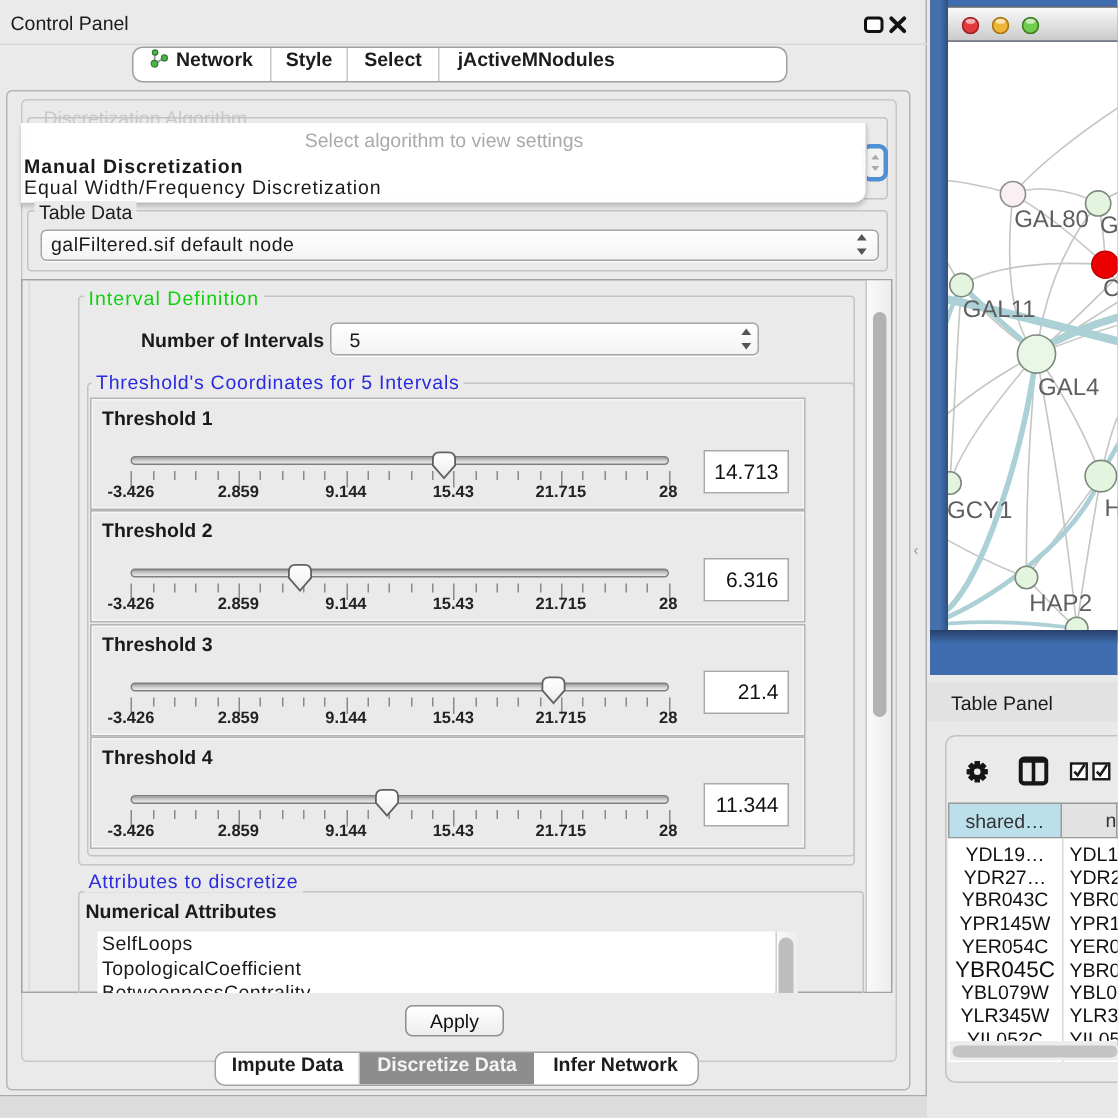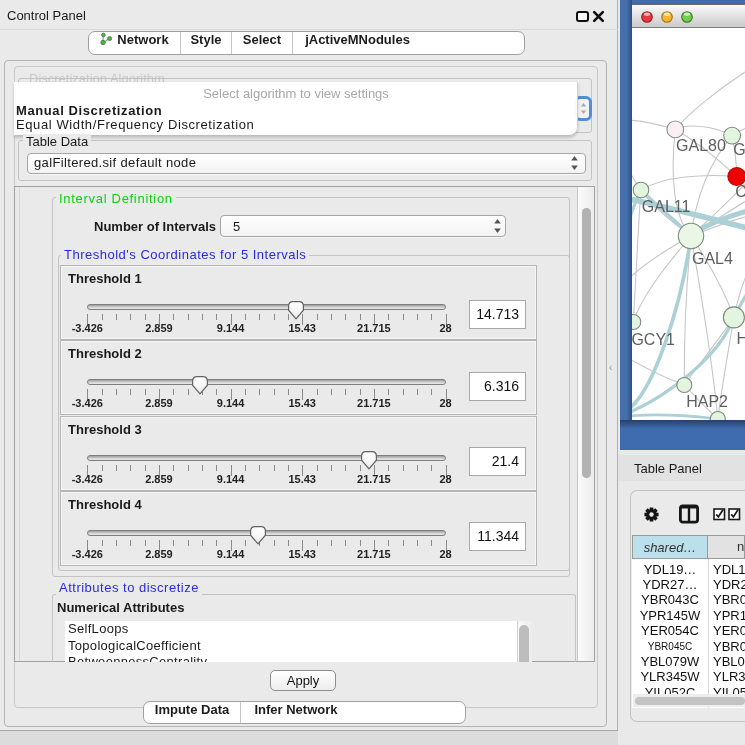--- a/index.html
+++ b/index.html
@@ -263,20 +263,21 @@
 <div class="ab t13 b" style="left:57px;top:600px;">Numerical Attributes</div>
 <div class="ab" style="left:65px;top:621px;width:452px;height:41px;background:#fff;"></div>
 <div class="ab" style="left:517px;top:621px;width:15px;height:41px;background:linear-gradient(90deg,#fafafa,#ececec);border-left:1px solid #d0d0d0;"></div>
 <div class="ab" style="left:519px;top:625px;width:10px;height:37px;background:#bdbdbd;border-radius:5px 5px 0 0;"></div>
 <div class="ab t13" style="left:68px;top:621px;letter-spacing:0.3px;">SelfLoops</div>
 <div class="ab t13" style="left:68px;top:638px;letter-spacing:0.3px;">TopologicalCoefficient</div>
 <div class="ab t13" style="left:68px;top:654px;height:8px;overflow:hidden;letter-spacing:0.3px;">BetweennessCentrality</div>
 <div class="ab" style="left:270px;top:670px;width:66px;height:21px;background:linear-gradient(#ffffff,#ededed);border:1px solid #8f8f8f;border-radius:5px;font-size:13px;color:#111;display:flex;align-items:center;justify-content:center;">Apply</div>
 <div class="ab" style="left:143px;top:701px;width:323px;height:23px;background:#fff;border:1px solid #a1a1a1;border-radius:7px;overflow:hidden;display:flex;">
 <div class="seg" style="width:97px;">Impute Data</div>
+<div class="seg sel" style="width:116px;">Discretize Data</div>
 <div class="seg" style="width:110px;">Infer Network</div>
 </div>
 <div class="ab" style="left:609px;top:362px;width:7px;height:11px;color:#9a9a9a;font-size:10px;line-height:11px;">‹</div>
 <div class="ab" style="left:620px;top:0;width:125px;height:450px;background:#3e6cae;"></div>
 <div class="ab" style="left:620px;top:0;width:12px;height:429px;background:linear-gradient(90deg,#466fa8 0%,#4370ae 55%,#2f4f7e 100%);"></div>
 <div class="ab" style="left:632px;top:4px;width:113px;height:24px;background:linear-gradient(#fafafa,#cacaca);border-bottom:1px solid #7d7d7d;border-top:1px solid #666;"></div>
 <svg class="ab" style="left:641.3px;top:10.7px;" width="12" height="12" viewBox="0 0 12 12">
     <circle cx="6" cy="6" r="5.3" fill="#e23a3e" stroke="#9e2125" stroke-width="1.1"></circle>
     <ellipse cx="6" cy="3.2" rx="3.2" ry="1.7" fill="rgba(255,255,255,0.6)"></ellipse>
   </svg>
@@ -356,35 +357,35 @@
 <path d="M2 3.4 H18" stroke="#161616" stroke-width="2.2"></path>
   </svg>
 <svg class="ab" style="left:713px;top:508px;" width="13" height="13" viewBox="0 0 13 13">
     <rect x="1" y="1" width="10.5" height="10.5" fill="#fff" stroke="#1a1a1a" stroke-width="1.6"></rect>
     <path d="M3.2 6.4 L5.4 8.8 L10 1.8" fill="none" stroke="#1a1a1a" stroke-width="1.7"></path>
   </svg>
 <svg class="ab" style="left:728px;top:508px;" width="13" height="13" viewBox="0 0 13 13">
     <rect x="1" y="1" width="10.5" height="10.5" fill="#fff" stroke="#1a1a1a" stroke-width="1.6"></rect>
     <path d="M3.2 6.4 L5.4 8.8 L10 1.8" fill="none" stroke="#1a1a1a" stroke-width="1.7"></path>
   </svg>
-<div class="ab" style="left:632px;top:535px;width:76px;height:24px;background:#bcdfec;border:1px solid #9a9a9a;font-size:13px;color:#333;display:flex;align-items:center;justify-content:center;font-style:italic;">shared…</div>
+<div class="ab" style="left:632px;top:535px;width:76px;height:24px;background:#bcdfec;border:1px solid #9a9a9a;font-size:13px;color:#333;display:flex;align-items:center;justify-content:center;">shared…</div>
 <div class="ab" style="left:708px;top:535px;width:37px;height:24px;background:#e2e2e2;border:1px solid #9a9a9a;border-left:none;font-size:13px;color:#333;padding-left:29px;line-height:22px;overflow:hidden;">na</div>
 <div class="ab" style="left:632px;top:559px;width:113px;height:149px;background:#fff;"></div>
 <div class="ab" style="left:708px;top:559px;width:1px;height:149px;background:#d8d8d8;"></div>
 <div class="ab" style="left:632px;top:561.5px;width:76px;height:15.4px;font-size:13px;color:#111;text-align:center;line-height:15.4px;overflow:hidden;">YDL19…</div>
 <div class="ab" style="left:713px;top:561.5px;width:32px;height:15.4px;font-size:13px;color:#111;line-height:15.4px;overflow:hidden;white-space:nowrap;">YDL19</div>
 <div class="ab" style="left:632px;top:576.9px;width:76px;height:15.4px;font-size:13px;color:#111;text-align:center;line-height:15.4px;overflow:hidden;">YDR27…</div>
 <div class="ab" style="left:713px;top:576.9px;width:32px;height:15.4px;font-size:13px;color:#111;line-height:15.4px;overflow:hidden;white-space:nowrap;">YDR27</div>
 <div class="ab" style="left:632px;top:592.3px;width:76px;height:15.4px;font-size:13px;color:#111;text-align:center;line-height:15.4px;overflow:hidden;">YBR043C</div>
 <div class="ab" style="left:713px;top:592.3px;width:32px;height:15.4px;font-size:13px;color:#111;line-height:15.4px;overflow:hidden;white-space:nowrap;">YBR04</div>
 <div class="ab" style="left:632px;top:607.7px;width:76px;height:15.4px;font-size:13px;color:#111;text-align:center;line-height:15.4px;overflow:hidden;">YPR145W</div>
 <div class="ab" style="left:713px;top:607.7px;width:32px;height:15.4px;font-size:13px;color:#111;line-height:15.4px;overflow:hidden;white-space:nowrap;">YPR14</div>
 <div class="ab" style="left:632px;top:623.1px;width:76px;height:15.4px;font-size:13px;color:#111;text-align:center;line-height:15.4px;overflow:hidden;">YER054C</div>
 <div class="ab" style="left:713px;top:623.1px;width:32px;height:15.4px;font-size:13px;color:#111;line-height:15.4px;overflow:hidden;white-space:nowrap;">YER05</div>
-<div class="ab" style="left:632px;top:638.5px;width:76px;height:15.4px;font-size:10px;color:#111;text-align:center;line-height:15.4px;overflow:hidden;">YBR045C</div>
+<div class="ab" style="left:632px;top:638.5px;width:76px;height:15.4px;font-size:15px;color:#111;text-align:center;line-height:15.4px;overflow:hidden;">YBR045C</div>
 <div class="ab" style="left:713px;top:638.5px;width:32px;height:15.4px;font-size:13px;color:#111;line-height:15.4px;overflow:hidden;white-space:nowrap;">YBR04</div>
 <div class="ab" style="left:632px;top:653.9px;width:76px;height:15.4px;font-size:13px;color:#111;text-align:center;line-height:15.4px;overflow:hidden;">YBL079W</div>
 <div class="ab" style="left:713px;top:653.9px;width:32px;height:15.4px;font-size:13px;color:#111;line-height:15.4px;overflow:hidden;white-space:nowrap;">YBL07</div>
 <div class="ab" style="left:632px;top:669.3px;width:76px;height:15.4px;font-size:13px;color:#111;text-align:center;line-height:15.4px;overflow:hidden;">YLR345W</div>
 <div class="ab" style="left:713px;top:669.3px;width:32px;height:15.4px;font-size:13px;color:#111;line-height:15.4px;overflow:hidden;white-space:nowrap;">YLR34</div>
 <div class="ab" style="left:632px;top:684.7px;width:76px;height:15.4px;font-size:13px;color:#111;text-align:center;line-height:15.4px;overflow:hidden;">YIL052C</div>
 <div class="ab" style="left:713px;top:684.7px;width:32px;height:15.4px;font-size:13px;color:#111;line-height:15.4px;overflow:hidden;white-space:nowrap;">YIL05</div>
 <div class="ab" style="left:633px;top:694px;width:112px;height:13px;background:#ededed;"></div>
 <div class="ab" style="left:635px;top:697px;width:110px;height:8px;background:#c4c4c4;border-radius:4px;"></div>
 </body></html>

